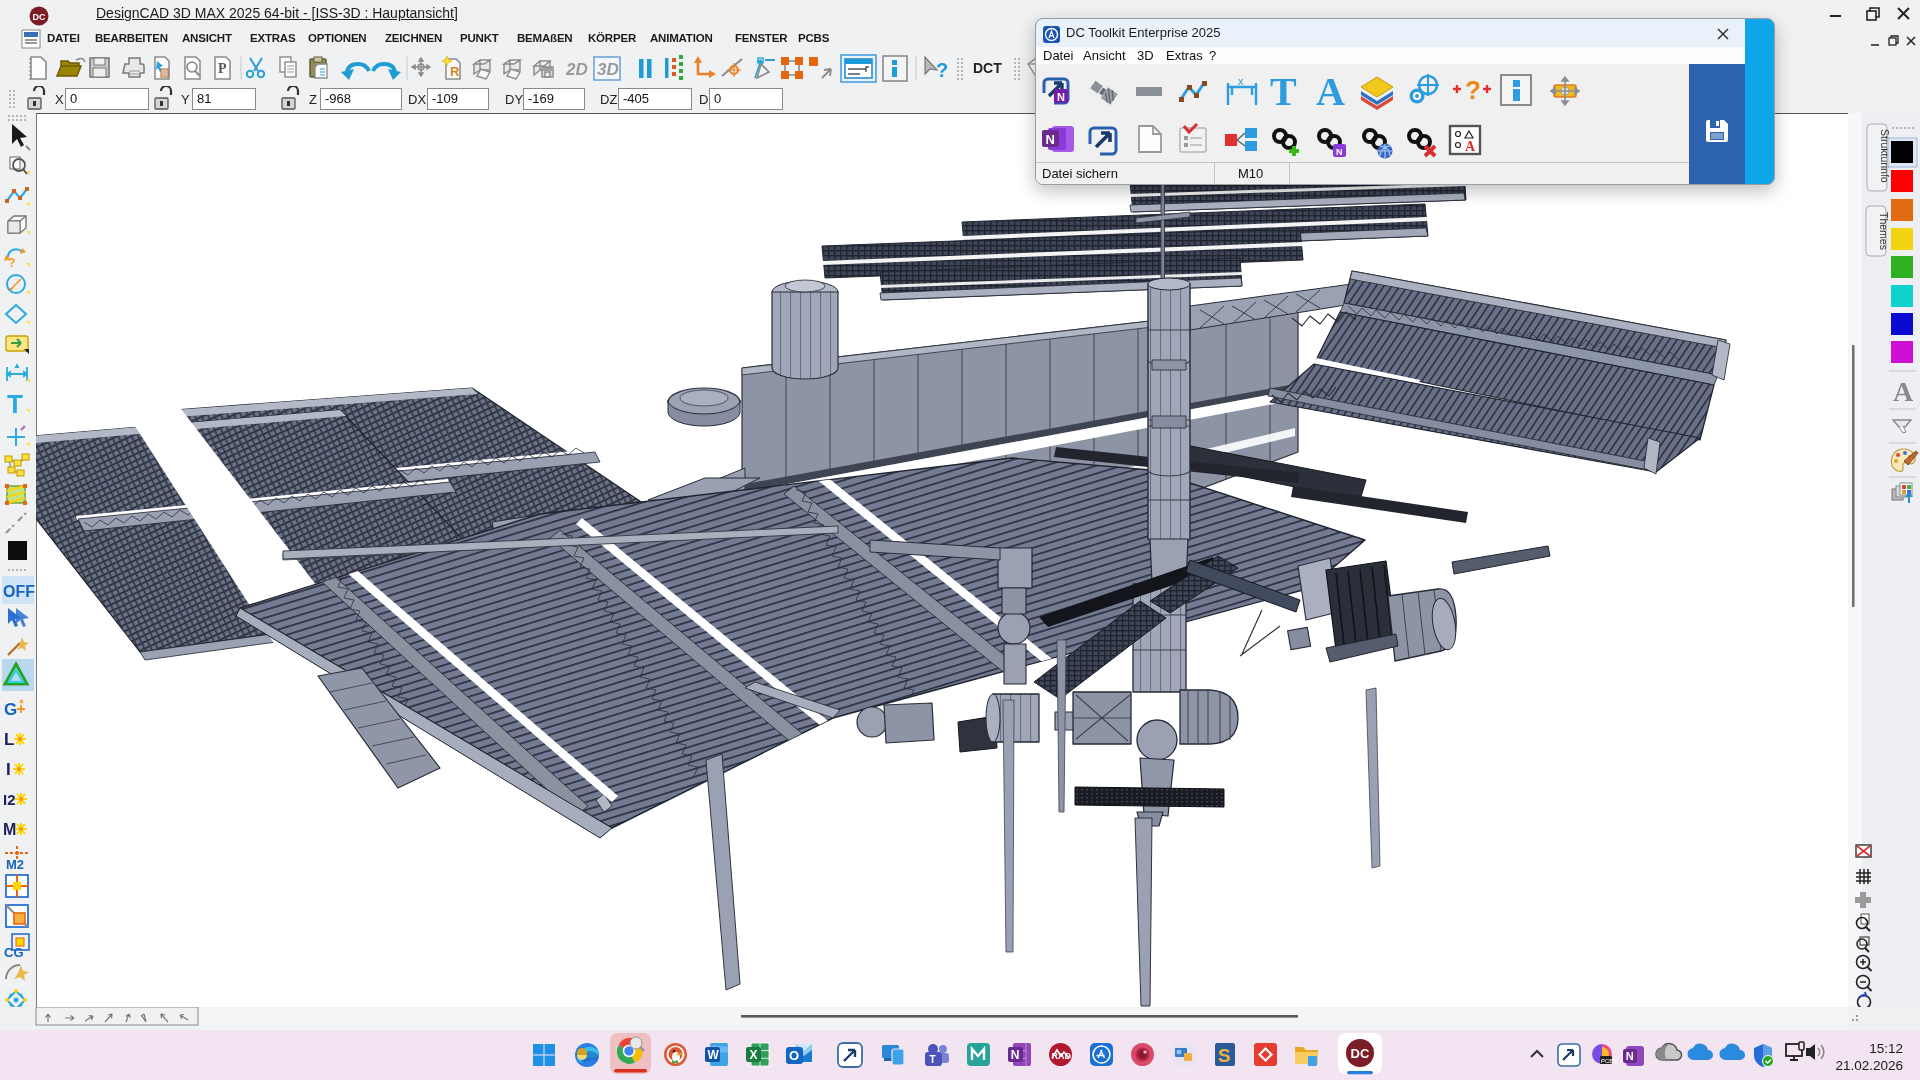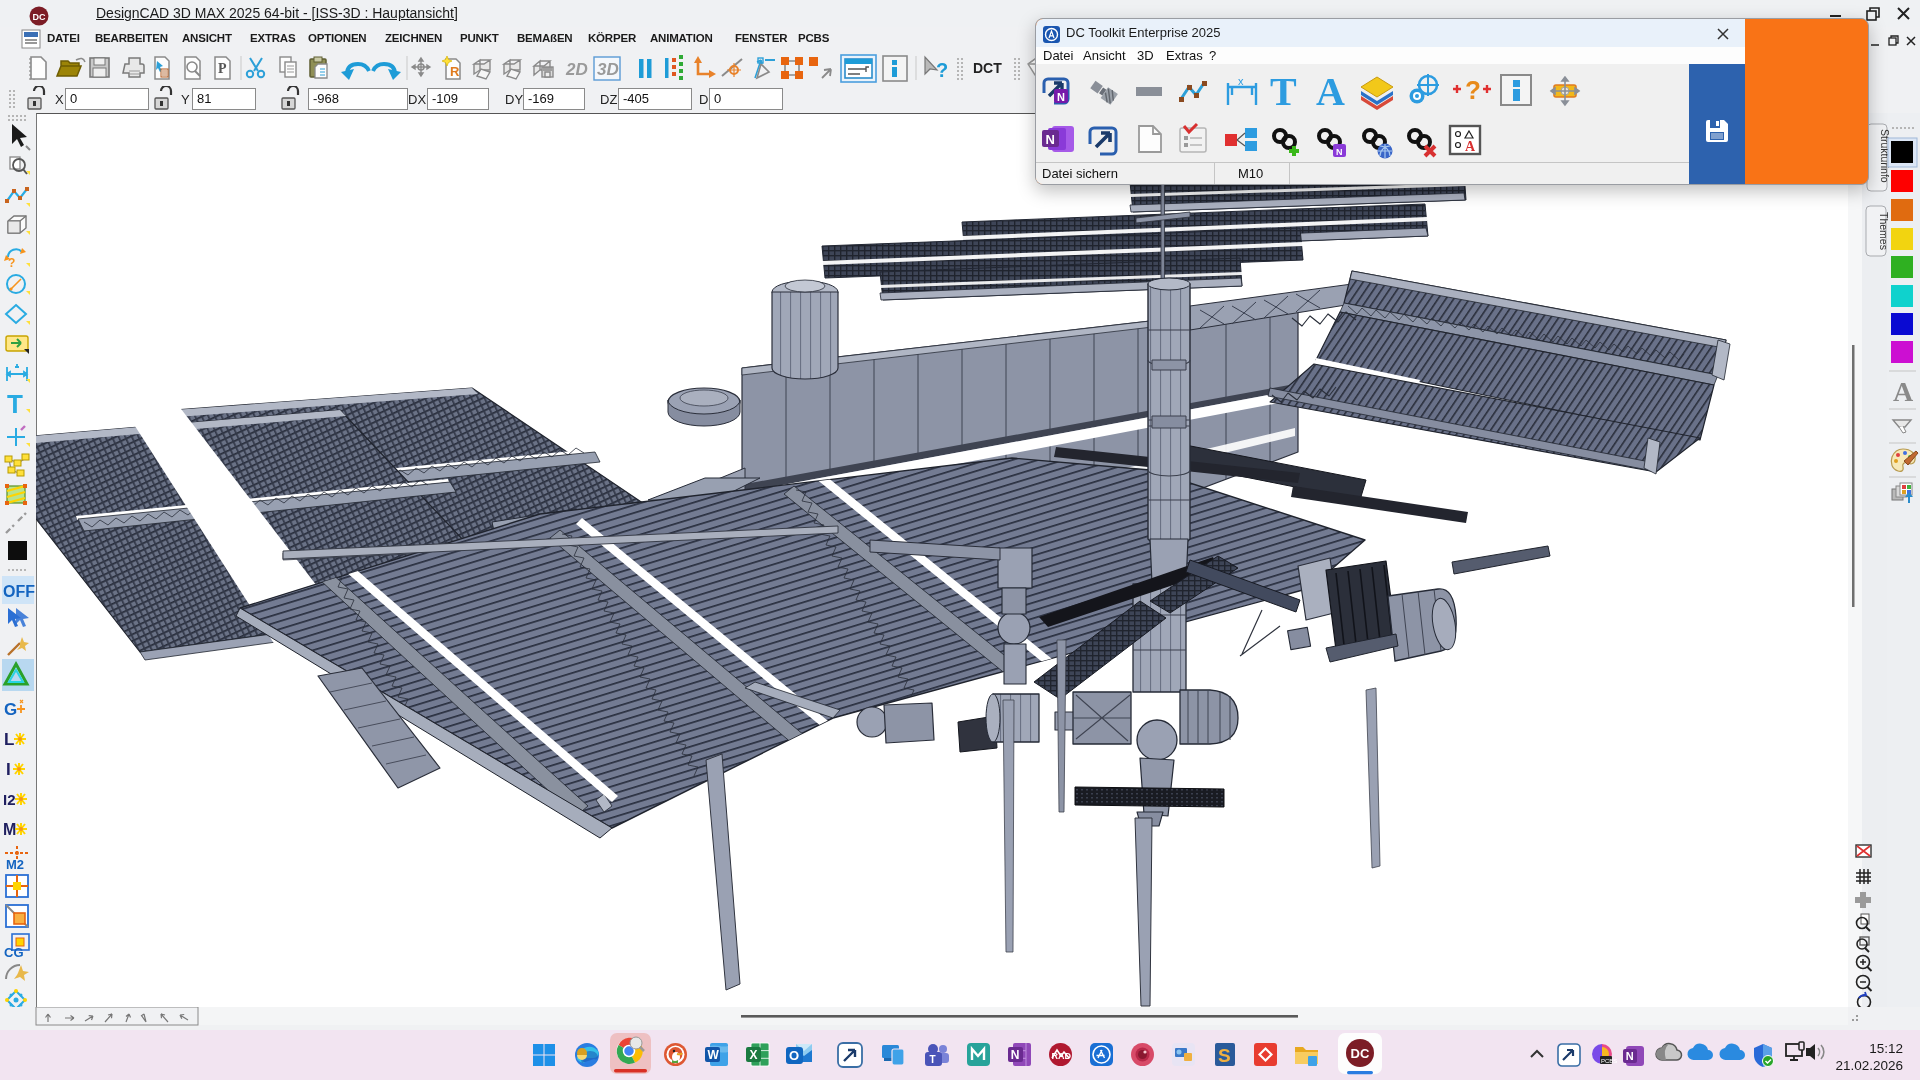--- a/index.html
+++ b/index.html
@@ -272,21 +272,21 @@
         <rect x="28" y="12" width="13" height="11" rx="1" fill="#d6d6d6" stroke="#555" stroke-width="1.3"></rect>
         <path d="M34 5 a5 5 0 0 1 10 0 v4" fill="none" stroke="#333" stroke-width="2.2"></path>
         <rect x="33" y="15" width="3" height="5" fill="#333"></rect>
       </g>
   </svg>
   <div class="coord-label" style="left:55px">X</div>
   <div class="coord-field" style="left:65px;width:84px">0</div>
   <div class="coord-label" style="left:181px">Y</div>
   <div class="coord-field" style="left:192px;width:64px">81</div>
   <div class="coord-label" style="left:309px">Z</div>
-  <div class="coord-field" style="left:308px;width:100px">-968</div>
+  <div class="coord-field" style="left:320px;width:82px">-968</div>
   <div class="coord-label" style="left:408px">DX</div>
   <div class="coord-field" style="left:427px;width:62px">-109</div>
   <div class="coord-label" style="left:505px">DY</div>
   <div class="coord-field" style="left:523px;width:62px">-169</div>
   <div class="coord-label" style="left:600px">DZ</div>
   <div class="coord-field" style="left:618px;width:74px">-405</div>
   <div class="coord-label" style="left:699px">D</div>
   <div class="coord-field" style="left:709px;width:74px">0</div>
 </div>
 
@@ -824,21 +824,21 @@
     </g>
     <rect x="741" y="8" width="557" height="2.6" fill="#5a5a5a"></rect>
     <g fill="#9a9a9a">
         <rect x="1852" y="12" width="2" height="2"></rect>
         <rect x="1856" y="12" width="2" height="2"></rect>
         <rect x="1856" y="8" width="2" height="2"></rect>
       </g>
   </svg>
 </div>
 
-<div class="abs" id="toolkit" style="left:1035px;top:18px;width:834px;height:167px;background:#f97316;border:1px solid #9a9da3;border-radius:8px;box-shadow:0 6px 18px rgba(0,0,0,0.25);overflow:hidden">
+<div class="abs" id="toolkit" style="left:1035px;top:18px;width:740px;height:167px;background:#0ea5e9;border:1px solid #9a9da3;border-radius:8px;box-shadow:0 6px 18px rgba(0,0,0,0.25);overflow:hidden">
   <div class="abs" style="left:0;top:0;width:709px;height:28px;background:#e9f1fa"></div>
   <svg class="abs" style="left:7px;top:7px" width="17" height="17">
       <rect width="17" height="17" rx="3" fill="#1a56b0"></rect>
       <circle cx="8.5" cy="8.5" r="6" fill="none" stroke="#fff" stroke-width="1.4"></circle>
       <path d="M6 12 l2.5 -7 2.5 7 m-4.2 -2.2 h3.4" stroke="#fff" stroke-width="1.2" fill="none"></path>
     </svg>
   <div class="abs" style="left:30px;top:6px;font-size:13px;color:#1a1a1a">DC Toolkit Enterprise 2025</div>
   <svg class="abs" style="left:680px;top:8px" width="14" height="14">
       <path d="M2 2 l10 10 M12 2 l-10 10" stroke="#333" stroke-width="1.5"></path>
     </svg>

